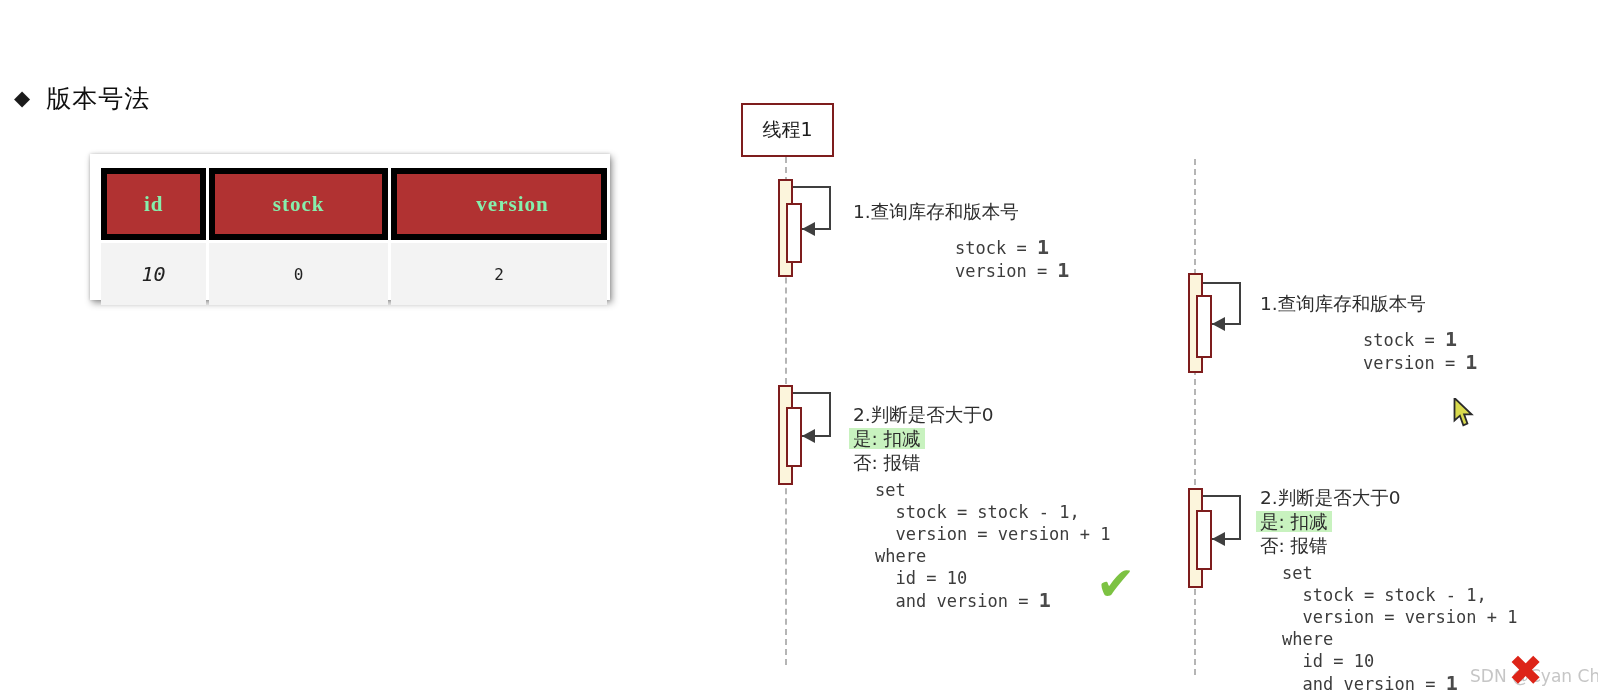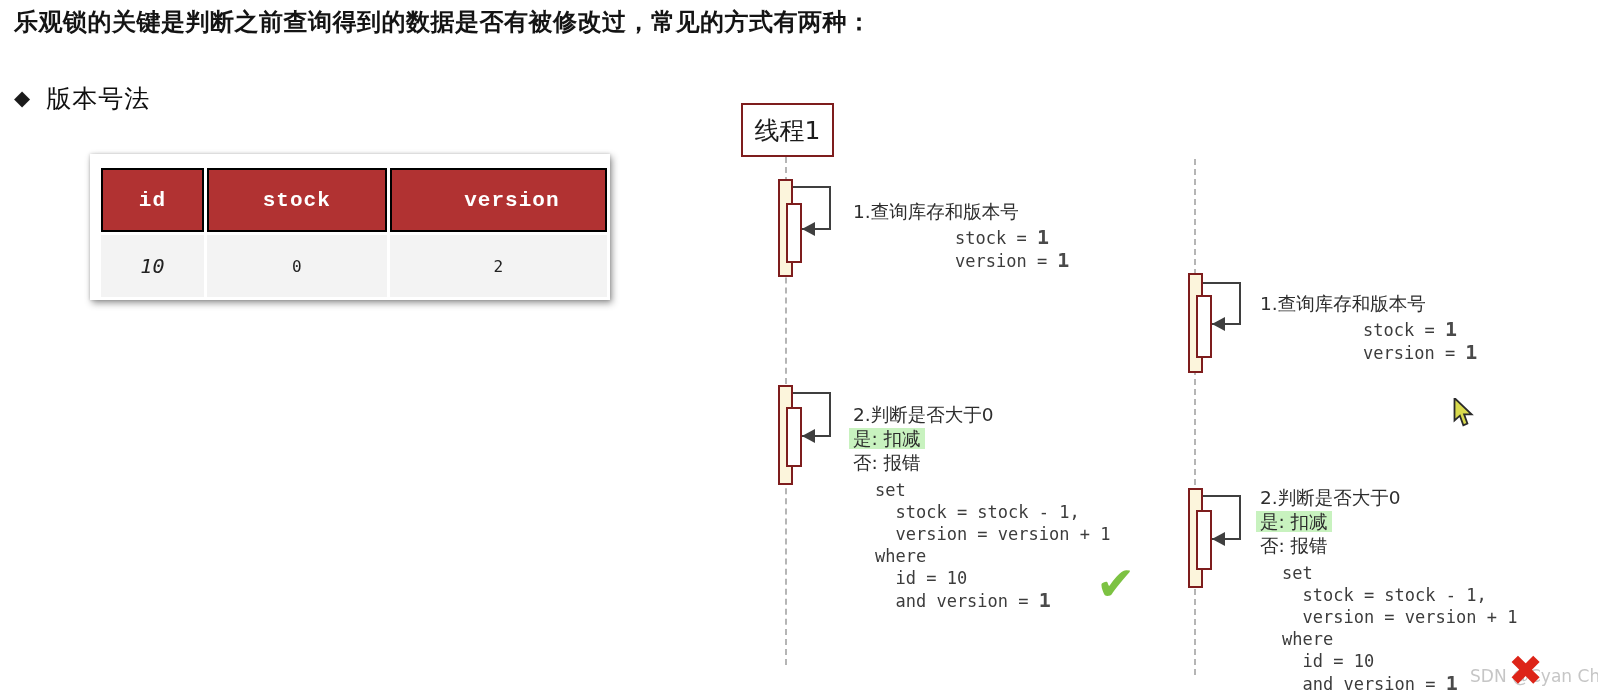--- a/index.html
+++ b/index.html
@@ -15,35 +15,35 @@
   .diamond{font-size:21px;color:#1a1a1a;line-height:1;}
   .section-title{font-size:25px;font-weight:400;color:#0f0f0f;letter-spacing:1px;}
 
   
   .table-card{
     left:90px;top:154px;width:520px;height:146px;background:#fff;
     box-shadow:2px 3px 7px rgba(0,0,0,.42), 0 0 3px rgba(0,0,0,.18);
   }
   .stock-table{position:absolute;left:8px;top:11px;border-collapse:separate;border-spacing:3px;}
   .stock-table th{
-    background:#b13232;border:2px solid #000000;color:#ffffff;
-    font-family:Liberation Mono, monospace;
+    background:#b13232;border:6px solid #000000;color:#86efac;
+    font-family:Liberation Serif, serif;
     font-weight:700;font-size:21px;height:58px;text-align:center;letter-spacing:1px;
   }
   .stock-table td{
     background:#f3f3f3;height:60px;text-align:center;color:#222;
     font-family:"DejaVu Sans Mono","Liberation Mono",monospace;font-size:16px;
   }
   .col-id{width:106px;} .col-stock{width:188px;margin-top:20px;} .col-version{width:196px;padding-left:28px;}
   td.big-val{font-size:20px;font-style:italic;}
 
   
   .actor-box{
     background:#fff;border:2px solid #7e1d1d;display:flex;align-items:center;justify-content:center;
-    font-size:25px;color:#1c1c1c;z-index:5;box-sizing:border-box;
+    font-size:19px;color:#1c1c1c;z-index:5;box-sizing:border-box;
   }
   .t1-box{left:741px;top:103px;width:93px;height:54px;}
   .t2-box{left:1151px;top:104px;width:93px;height:55px;}
 
   .lifeline{width:0;border-left:2px dashed #b5b5b5;z-index:1;}
   .t1-line{left:785px;top:157px;height:508px;}
   .t2-line{left:1194px;top:159px;height:516px;}
 
   .act-outer{background:#fcf5dc;border:2px solid #7e1d1d;z-index:3;box-sizing:border-box;}
   .act-inner{background:#ffffff;border:2px solid #7e1d1d;z-index:4;box-sizing:border-box;}
@@ -68,40 +68,39 @@
   }
   .t1-h1{left:802px;top:222px;} .t1-h2{left:802px;top:429px;}
   .t2-h1{left:1212px;top:317px;} .t2-h2{left:1212px;top:532px;}
 
   
   .note{z-index:6;}
   .t1-n1{left:853px;top:200px;} .t1-n2{left:853px;top:403px;}
   .t2-n1{left:1260px;top:292px;} .t2-n2{left:1260px;top:486px;}
   .note-label,.note-line{font-size:18.5px;color:#2d2d2d;line-height:24px;white-space:pre;}
   .hl{background:#c8f2bf;padding:0 4px;margin-left:-4px;margin-top:40px;}
-  .note-values{margin-top:2px;}
+  .note-values{margin-top:12px;}
   .t1-n1 .note-values{margin-left:102px;}
   .t2-n1 .note-values{margin-left:103px;}
   .mono-line{font-family:"DejaVu Sans Mono","Liberation Mono",monospace;font-size:17px;color:#3c3c3c;line-height:22px;white-space:pre;}
   .sql{margin-left:22px;margin-top:4px;}
   .sql-line{font-family:"DejaVu Sans Mono","Liberation Mono",monospace;font-size:17px;color:#3c3c3c;line-height:22px;white-space:pre;}
   .val{font-family:"DejaVu Sans Mono","Liberation Mono",monospace;font-size:20px;font-weight:700;color:#4a4a4a;}
 
   
   .result-check{left:1096px;top:560px;font-size:47px;font-weight:900;color:#7cc242;z-index:7;line-height:1;}
   .result-cross{left:1508px;top:650px;font-size:42px;font-weight:900;color:#dd2418;z-index:9;line-height:1;}
   .watermark{left:1470px;top:666px;font-size:17px;color:#c6c6c6;z-index:8;white-space:nowrap;}
   .cursor{left:1453px;top:398px;z-index:10;}
 </style>
 </head>
 <body>
 
 <div class="canvas">
 
-  <div class="abs page-title">乐观锁的关键是判断之前查询得到的数据是否有被修改过，常见的方式有两种：</div>
   <div class="abs section-row">
     <span class="diamond">◆</span>
     <span class="section-title">版本号法</span>
   </div>
 
   <div class="abs table-card">
     <table class="stock-table">
       <thead>
         <tr>
           <th class="col-id">id</th>

